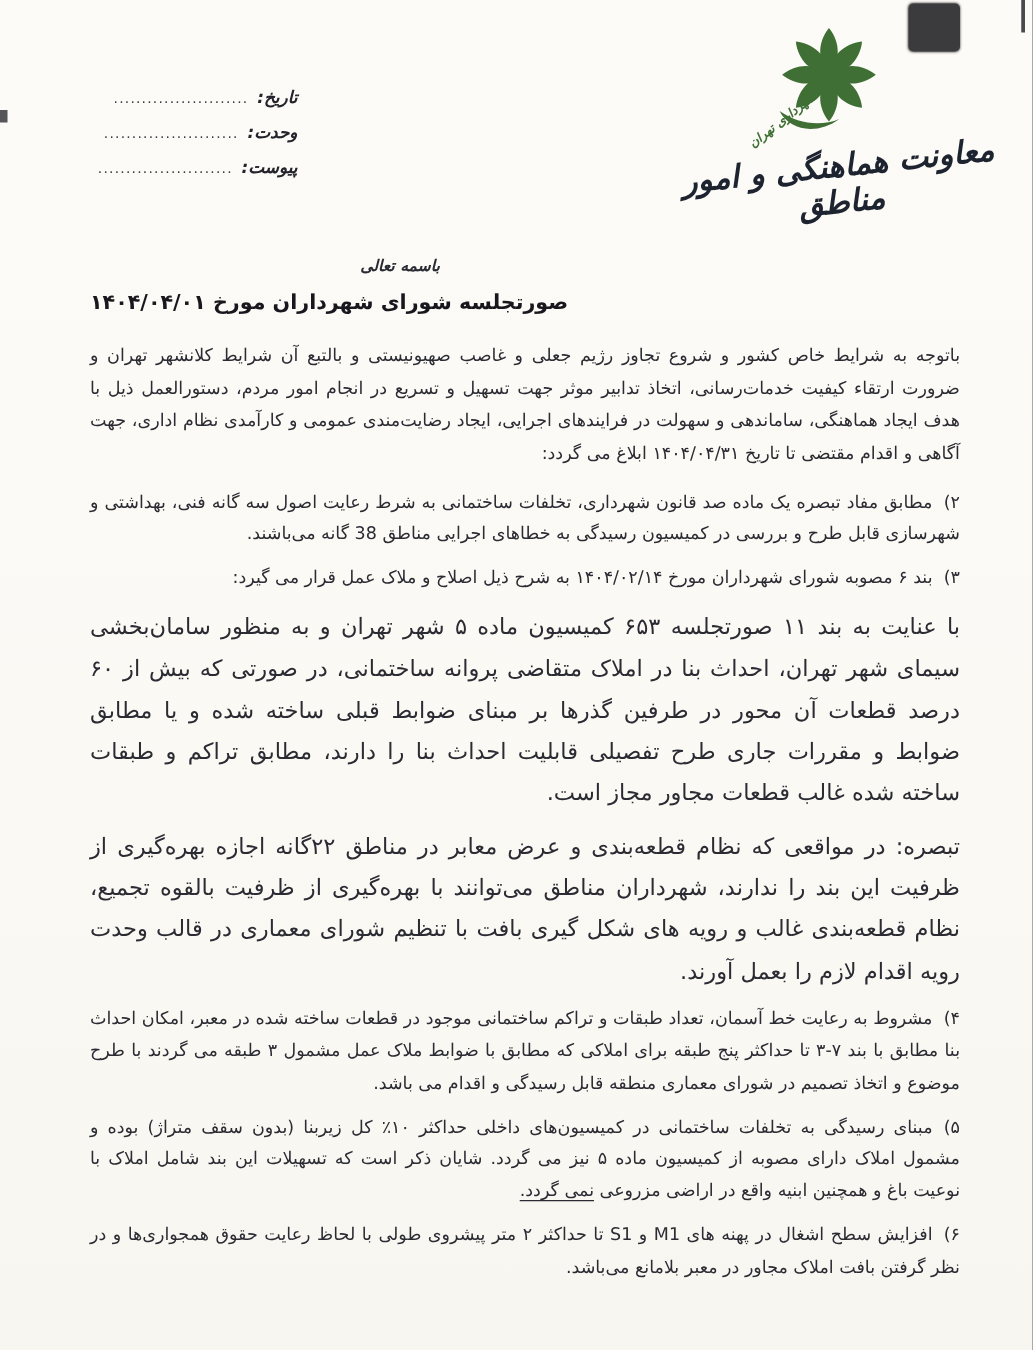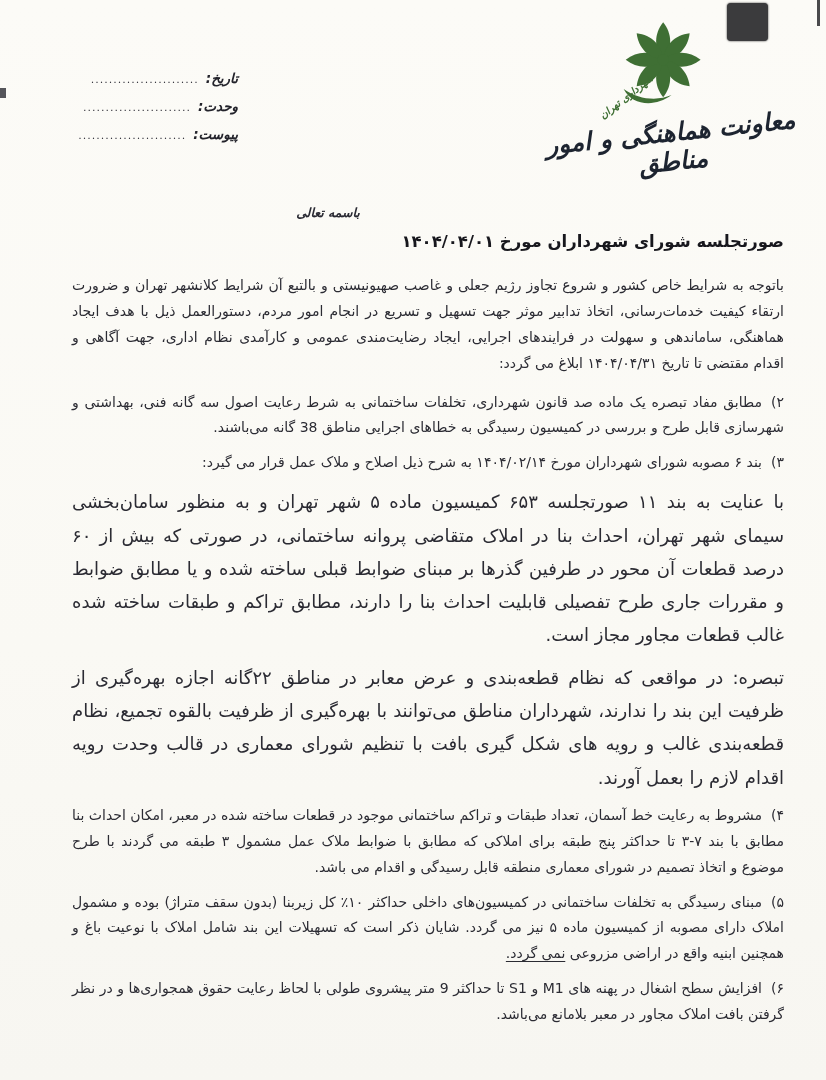--- a/index.html
+++ b/index.html
@@ -32,24 +32,24 @@
     transform:rotate(-6deg);
     letter-spacing:0.5px;
   }
   
   .fields { position:absolute; top:70px; left:78px; width:160px; }
   .field-row { display:flex; flex-direction:row; align-items:baseline; gap:7px;
     height:28px; font-size:13.5px; }
   .field-label { font-weight:bold; font-style:italic; color:#23232b; white-space:nowrap;text-align:right; }
   .field-dots { color:#3a3a42; font-size:11px; letter-spacing:1px; overflow:hidden; white-space:nowrap; }
   
-  .content { position:absolute; top:205px; right:0; left:0; padding:0 42px 0 72px; }
+  .content { position:absolute; top:205px; right:16px; left:0; padding:0 42px 0 72px; }
   .basmala { text-align:center; transform:translateX(-100px); font-size:12.5px;
     font-weight:bold; font-style:italic; color:#2a2a33; margin-bottom:12px; }
-  .doc-title { text-align:right; font-size:16.5px; font-weight:bold; color:#17171d;
+  .doc-title { text-align:left; font-size:16.5px; font-weight:bold; color:#17171d;
     margin-bottom:22px; letter-spacing:0.2px; }
   .intro { font-size:14px; line-height:1.85; text-align:justify; margin-bottom:13px; color:#2b2b33; }
   .item { font-size:14px; line-height:1.85; text-align:justify; margin-bottom:9px; color:#2b2b33; }
   .item .num { margin-left:9px; }
   .subpara { font-size:18px; line-height:1.85; text-align:justify; margin-bottom:9px; color:#2b2b33; }
   .ul { text-decoration:underline; text-underline-offset:3px; }
 </style>
 </head>
 <body>
 
@@ -107,16 +107,16 @@
     <p class="item"><span class="num">۲)</span><span>مطابق مفاد تبصره یک ماده صد قانون شهرداری، تخلفات ساختمانی به شرط رعایت اصول سه گانه فنی، بهداشتی و شهرسازی قابل طرح و بررسی در کمیسیون رسیدگی به خطاهای اجرایی مناطق 38 گانه می‌باشند.</span></p>
 
     <p class="item"><span class="num">۳)</span><span>بند ۶ مصوبه شورای شهرداران مورخ ۱۴۰۴/۰۲/۱۴ به شرح ذیل اصلاح و ملاک عمل قرار می گیرد:</span></p>
     <p class="subpara">با عنایت به بند ۱۱ صورتجلسه ۶۵۳ کمیسیون ماده ۵ شهر تهران و به منظور سامان‌بخشی سیمای شهر تهران، احداث بنا در املاک متقاضی پروانه ساختمانی، در صورتی که بیش از ۶۰ درصد قطعات آن محور در طرفین گذرها بر مبنای ضوابط قبلی ساخته شده و یا مطابق ضوابط و مقررات جاری طرح تفصیلی قابلیت احداث بنا را دارند، مطابق تراکم و طبقات ساخته شده غالب قطعات مجاور مجاز است.</p>
     <p class="subpara">تبصره: در مواقعی که نظام قطعه‌بندی و عرض معابر در مناطق ۲۲گانه اجازه بهره‌گیری از ظرفیت این بند را ندارند، شهرداران مناطق می‌توانند با بهره‌گیری از ظرفیت بالقوه تجمیع، نظام قطعه‌بندی غالب و رویه های شکل گیری بافت با تنظیم شورای معماری در قالب وحدت رویه اقدام لازم را بعمل آورند.</p>
 
     <p class="item"><span class="num">۴)</span><span>مشروط به رعایت خط آسمان، تعداد طبقات و تراکم ساختمانی موجود در قطعات ساخته شده در معبر، امکان احداث بنا مطابق با بند ۷-۳ تا حداکثر پنج طبقه برای املاکی که مطابق با ضوابط ملاک عمل مشمول ۳ طبقه می گردند با طرح موضوع و اتخاذ تصمیم در شورای معماری منطقه قابل رسیدگی و اقدام می باشد.</span></p>
 
     <p class="item"><span class="num">۵)</span><span>مبنای رسیدگی به تخلفات ساختمانی در کمیسیون‌های داخلی حداکثر ۱۰٪ کل زیربنا (بدون سقف متراژ) بوده و مشمول املاک دارای مصوبه از کمیسیون ماده ۵ نیز می گردد. شایان ذکر است که تسهیلات این بند شامل املاک با نوعیت باغ و همچنین ابنیه واقع در اراضی مزروعی </span><span class="ul">نمی گردد.</span></p>
 
-    <p class="item"><span class="num">۶)</span><span>افزایش سطح اشغال در پهنه های M1 و S1 تا حداکثر 9 متر پیشروی طولی با لحاظ رعایت حقوق همجواری‌ها و در نظر گرفتن بافت املاک مجاور در معبر بلامانع می‌باشد.</span></p>
+    <p class="item"><span class="num">۶)</span><span>افزایش سطح اشغال در پهنه های M1 و S1 تا حداکثر ۲ متر پیشروی طولی با لحاظ رعایت حقوق همجواری‌ها و در نظر گرفتن بافت املاک مجاور در معبر بلامانع می‌باشد.</span></p>
   </div>
 
 </div>
 
 </body></html>

